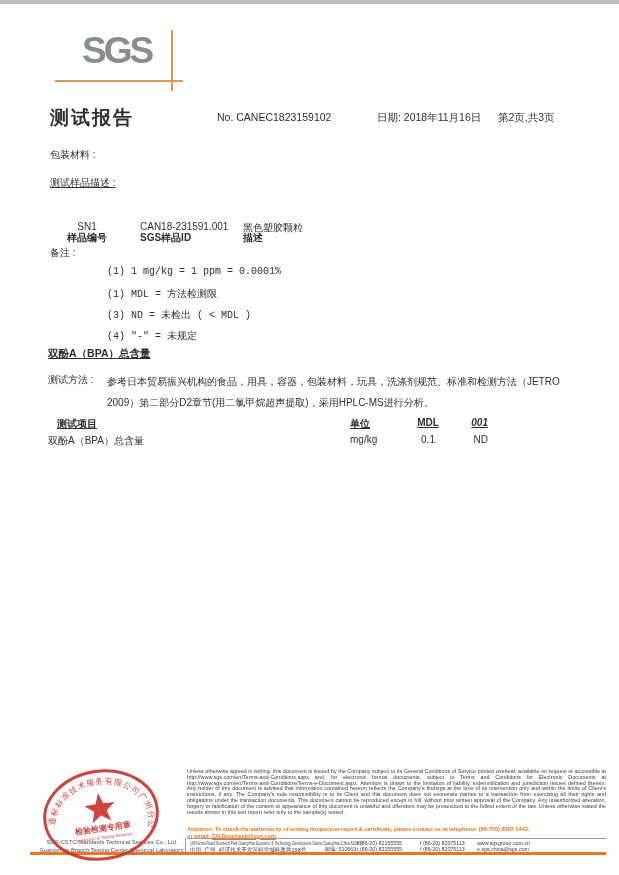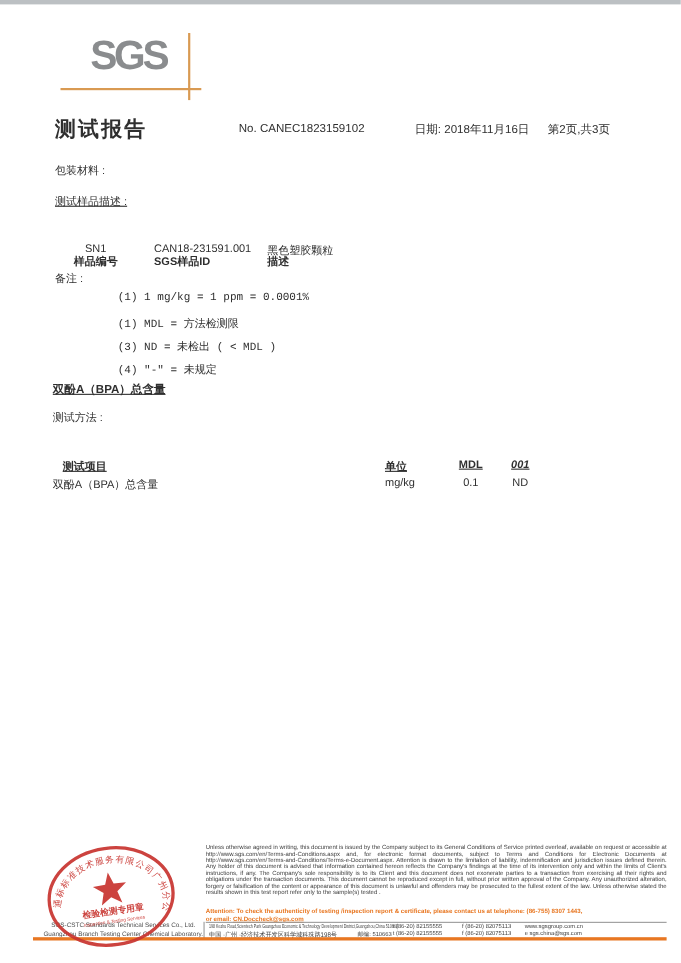--- a/index.html
+++ b/index.html
@@ -42,21 +42,21 @@
   .bpa-heading { left:48px; top:347px; font-size:10.5px; font-weight:700; text-decoration:underline; }
   .method-label { left:48px; top:373px; }
   .method-text { left:107px; top:371px; width:468px; line-height:21px; }
 
   .rt-h { top:417px; font-weight:700; text-decoration:underline; }
   .rt-c { top:434px; }
   .rt-col1h { left:57px; }
   .rt-col1 { left:48px; }
   .rt-col2 { left:350px; width:44px; }
   .rt-col3 { left:411px; width:34px; text-align:center; }
-  .rt-col4 { left:458px; width:30px; text-align:center; }
+  .rt-col4 { left:458px; width:30px; text-align:right; }
   .italic { font-style:italic; }
 
   
   .disclaimer { left:187px; top:769px; width:419px; font-size:5.45px; line-height:5.8px;
                 text-align:justify; color:#3d3d3d; }
   .attention-line1 { left:187px; top:826px; width:419px; font-size:5.6px; font-weight:700; color:#e87722; }
   .attention-line2 { left:187px; top:832.5px; font-size:5.6px; font-weight:700; color:#e87722; }
   .attention-email { text-decoration:underline; }
   .footer-divider-h { left:187px; top:838px; width:419px; height:1px; background:#9a9a9a; }
   .footer-divider-v { left:185px; top:838px; width:1px; height:15px; background:#9a9a9a; }
@@ -109,20 +109,21 @@
   </div>
 
   <div class="abs body-text notes-label">备注 :</div>
   <div class="abs body-text note note0">(1) 1 mg/kg = 1 ppm = 0.0001%</div>
   <div class="abs body-text note note1">(1) MDL = 方法检测限</div>
   <div class="abs body-text note note2">(3) ND = 未检出 ( &lt; MDL )</div>
   <div class="abs body-text note note3">(4) "-" = 未规定</div>
 
   <div class="abs bpa-heading">双酚A（BPA）总含量</div>
   <div class="abs body-text method-label">测试方法 :</div>
+  <div class="abs body-text method-text">参考日本贸易振兴机构的食品，用具，容器，包装材料，玩具，洗涤剂规范、标准和检测方法（JETRO 2009）第二部分D2章节(用二氯甲烷超声提取)，采用HPLC-MS进行分析。</div>
 
   <div>
     <span class="abs body-text rt-h rt-col1h">测试项目</span>
     <span class="abs body-text rt-h rt-col2">单位</span>
     <span class="abs body-text rt-h rt-col3">MDL</span>
     <span class="abs body-text rt-h rt-col4 italic">001</span>
     <span class="abs body-text rt-c rt-col1">双酚A（BPA）总含量</span>
     <span class="abs body-text rt-c rt-col2">mg/kg</span>
     <span class="abs body-text rt-c rt-col3">0.1</span>
     <span class="abs body-text rt-c rt-col4">ND</span>

